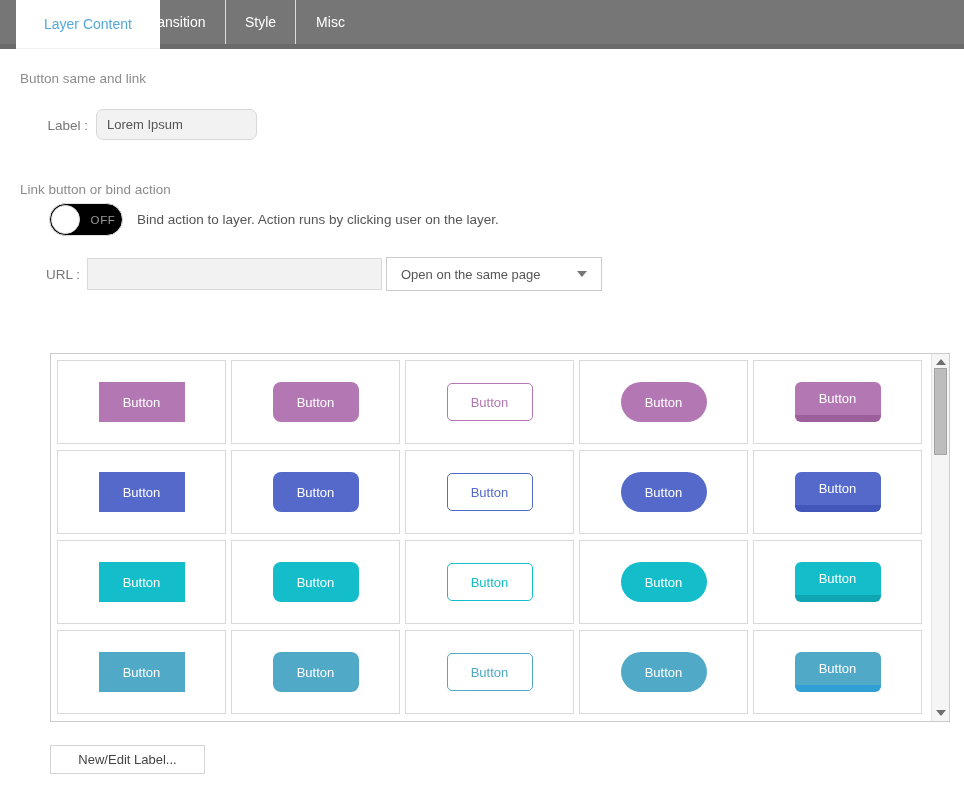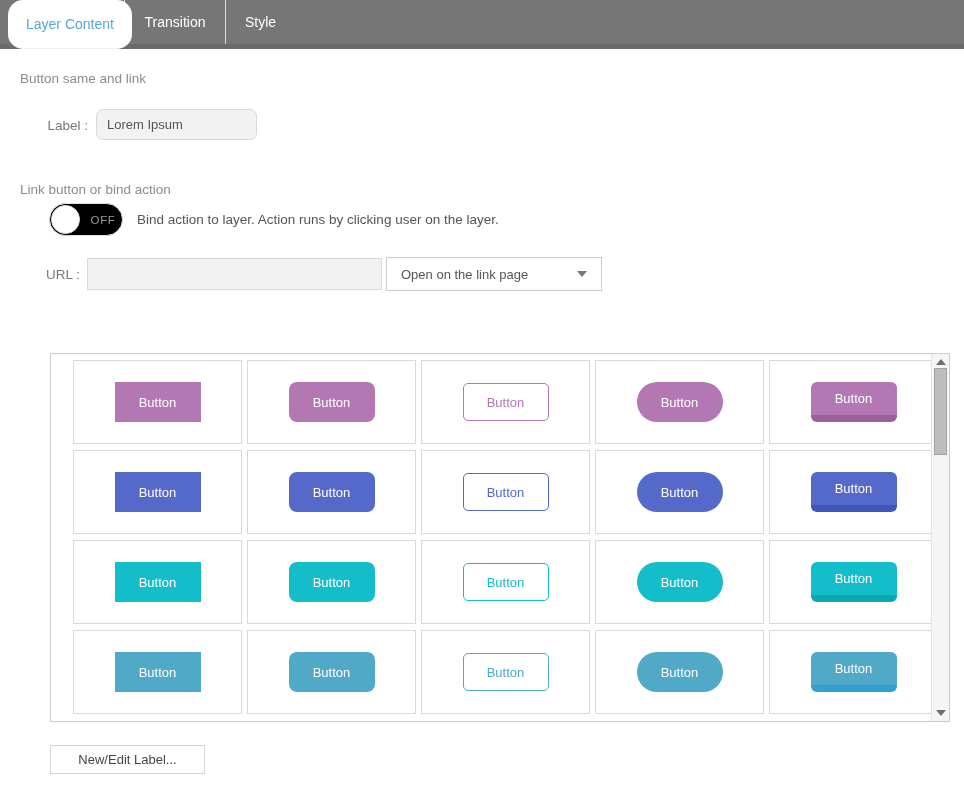--- a/index.html
+++ b/index.html
@@ -8,21 +8,21 @@
   #app { position:relative; width:964px; height:793px; background:#fff; overflow:hidden; }
 
   
   .tabbar { position:absolute; left:0; top:0; width:964px; height:49px; background:#6a6a6a; }
   .tabbar-top { position:absolute; left:0; top:0; width:964px; height:44px; background:#767676; }
   .tab { position:absolute; top:0; height:44px; display:flex; align-items:center; justify-content:center;
          color:#fff; font-size:14px; cursor:pointer; }
   .tab.inactive { border-left:1px solid #dcdcdc; }
   .tab.active { height:49px; background:#fff; color:#55a9d8; z-index:2; border-left:none;
                 border-bottom:1px solid #f0f0f0; }
-  .tab-lc { left:8px; width:124px;border-radius:15px; }
+  .tab-lc { left:16px; width:144px; }
   .tab-tr { left:124px; width:101px; }
   .tab-st { left:225px; width:70px; }
   .tab-mi { left:295px; width:70px; }
 
   
   .heading { position:absolute; left:20px; color:#8c8c8c; font-size:13.5px; }
   .h1 { top:71px; } .h2 { top:182px; } .h3 { top:314px; }
 
   
   .field-label { position:absolute; color:#777; font-size:13.5px; text-align:right; }
@@ -49,21 +49,21 @@
             border:1px solid #ccc; display:flex; align-items:center; cursor:pointer; }
   .select-value { color:#555; font-size:13px; padding-left:14px; flex:1; }
   .caret { width:0; height:0; border-left:5px solid transparent; border-right:5px solid transparent;
            border-top:6px solid #777; margin-right:14px; }
 
   
   .panel { position:absolute; left:50px; top:353px; width:900px; height:369px;
            background:#fff; border:1px solid #ccc; }
   .grid { position:absolute; left:0; top:0; width:880px; height:367px; padding:6px 0 0 6px; }
   .cell { position:absolute; width:169px; height:84px; background:#fff; border:1px solid #d9d9d9;
-          display:flex; align-items:center; justify-content:center; cursor:pointer;margin-left:16px; }
+          display:flex; align-items:center; justify-content:center; cursor:pointer; }
   .btn-preview { display:flex; align-items:center; justify-content:center;
                  width:86px; height:40px; color:#fff; font-size:13px; }
   .shape-square  { border-radius:0; }
   .shape-rounded { border-radius:8px; }
   .shape-outline { background:#fff !important; border-width:1px; border-style:solid; border-radius:5px; height:38px; }
   .shape-pill    { border-radius:20px; }
   .shape-threed  { border-radius:6px; border-bottom-width:7px; border-bottom-style:solid; }
 
   
   .scrollbar { position:absolute; right:0; top:0; width:18px; height:367px;
@@ -83,40 +83,41 @@
 </head>
 <body>
 
 <div id="app">
 
   <div class="tabbar">
     <div class="tabbar-top"></div>
     <div class="tab active tab-lc">Layer Content</div>
     <div class="tab inactive tab-st">Style</div>
     <div class="tab inactive tab-tr">Transition</div>
+    <div class="tab inactive tab-mi">Misc</div>
   </div>
 
   <div class="heading h1">Button same and link</div>
 
   <div class="field-label lbl-label">Label :</div>
   <input class="text-input inp-label" type="text" value="Lorem Ipsum" style="">
 
   <div class="heading h2">Link button or bind action</div>
 
   <div class="toggle">
     <div class="knob"></div>
     <div class="toggle-text">OFF</div>
   </div>
   <div class="toggle-desc">Bind action to layer. Action runs by clicking user on the layer.</div>
 
   <div class="field-label lbl-url">URL :</div>
   <input class="text-input inp-url" type="text" value="" style="">
 
   <div class="select">
-    <div class="select-value">Open on the link page</div>
+    <div class="select-value">Open on the same page</div>
     <div class="caret"></div>
   </div>
 
 
   <div class="panel">
     <div class="grid" id="style-grid">
         <div class="cell" style="left: 6px; top: 6px;">
           <div class="btn-preview shape-square" style="background: rgb(179, 120, 179);">Button</div>
         </div>
         <div class="cell" style="left: 180px; top: 6px;">

